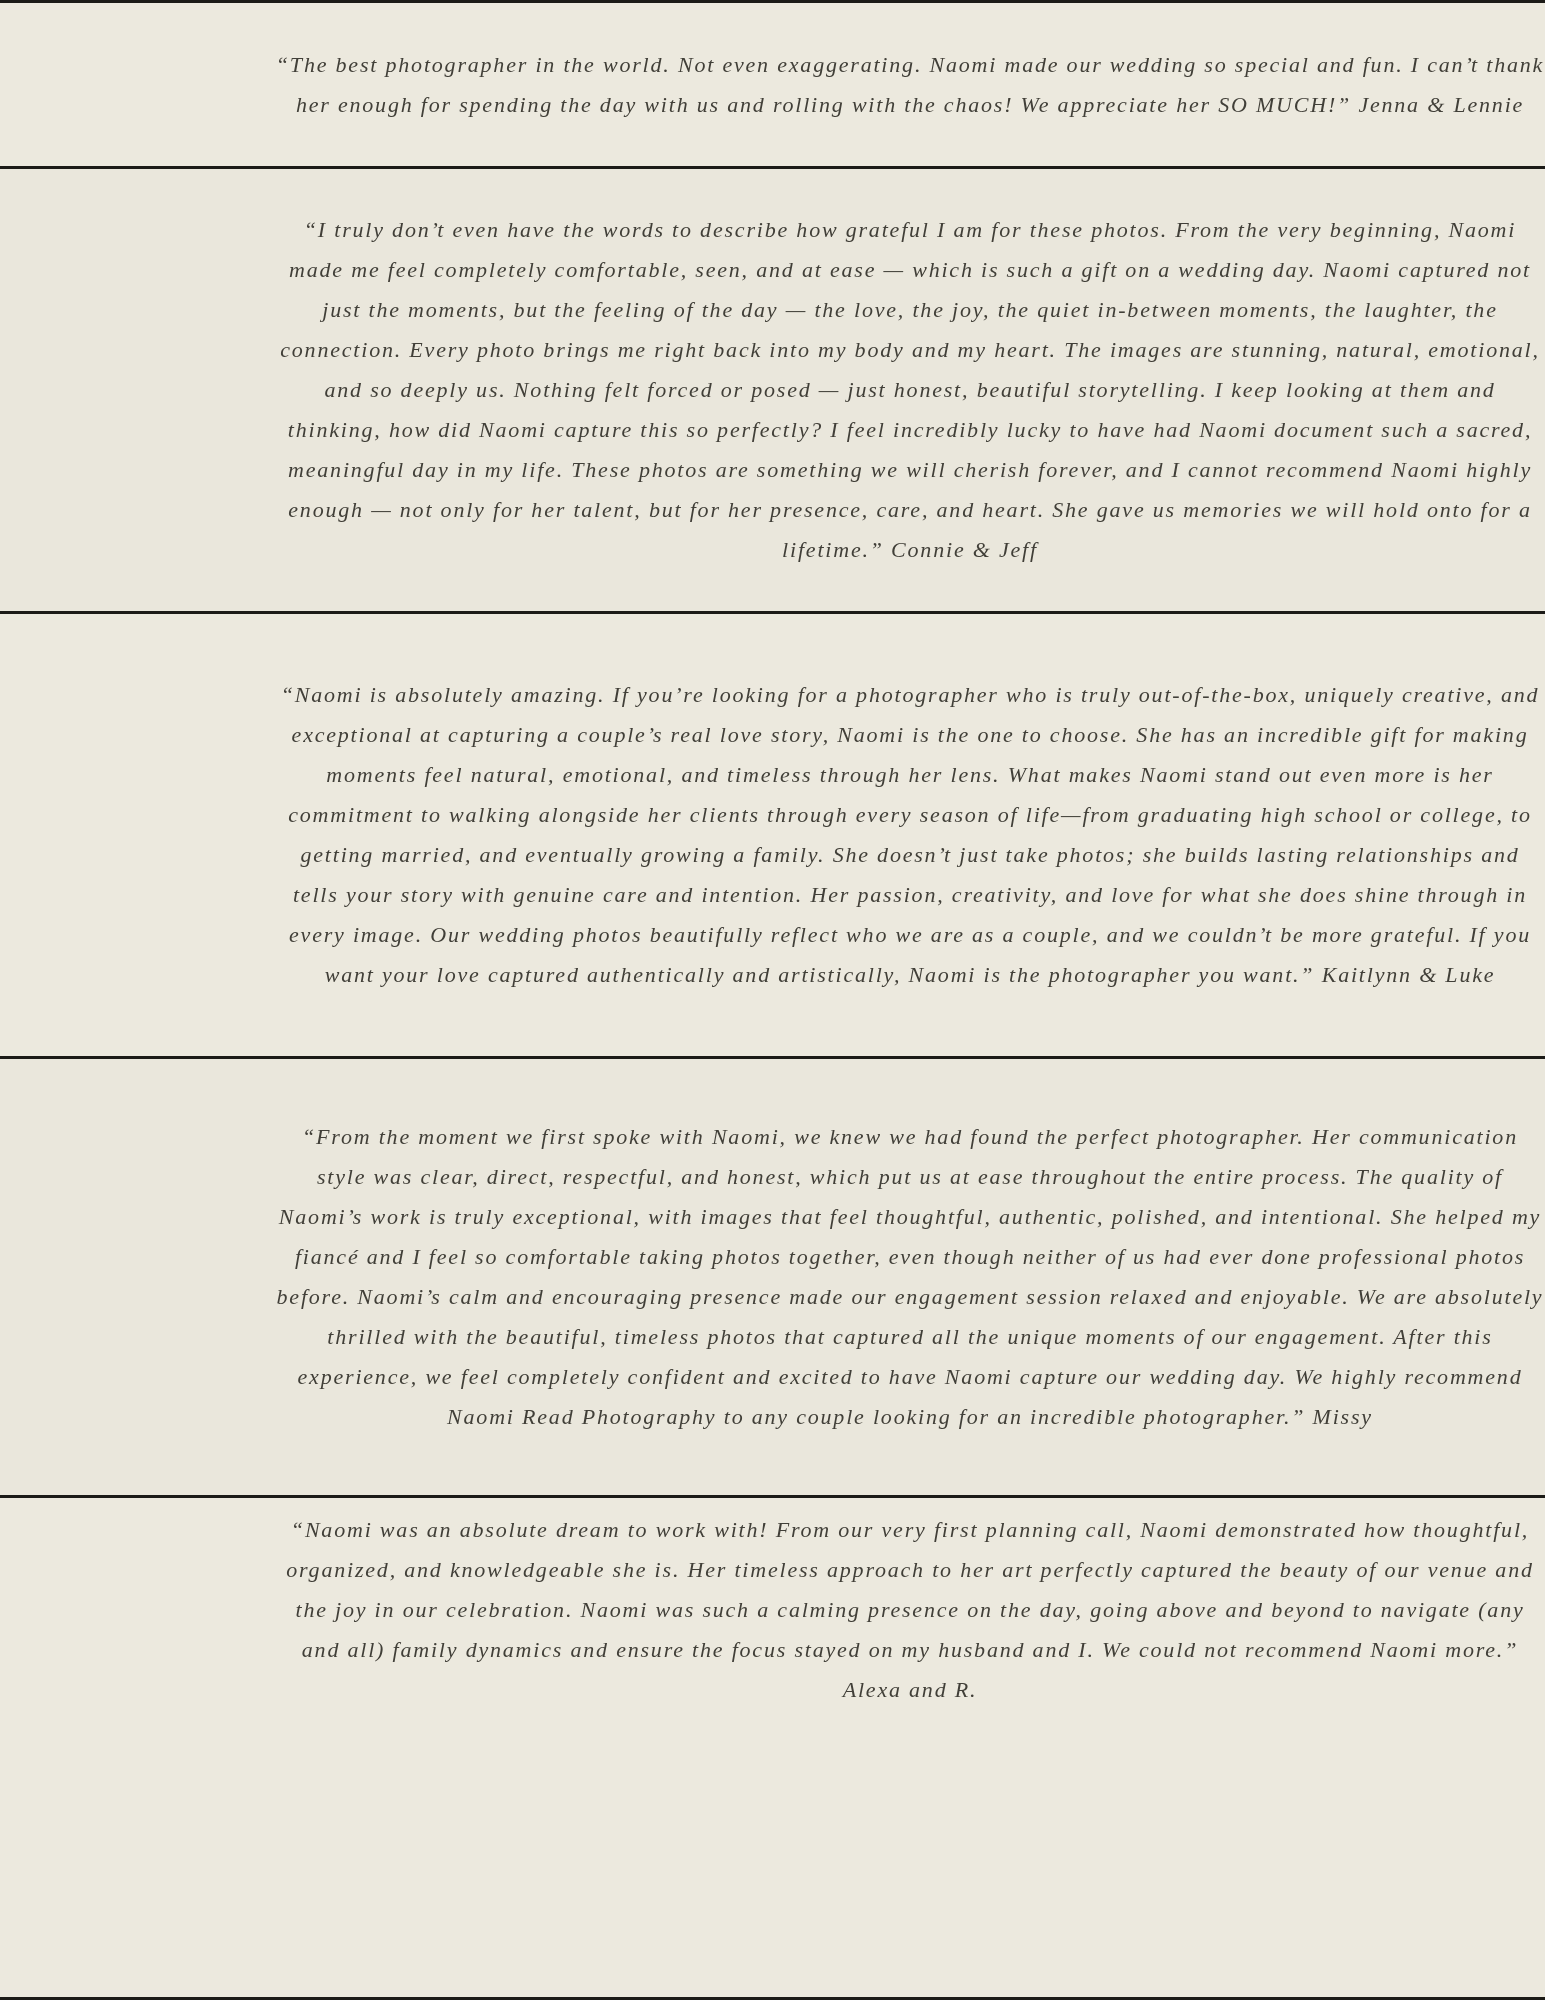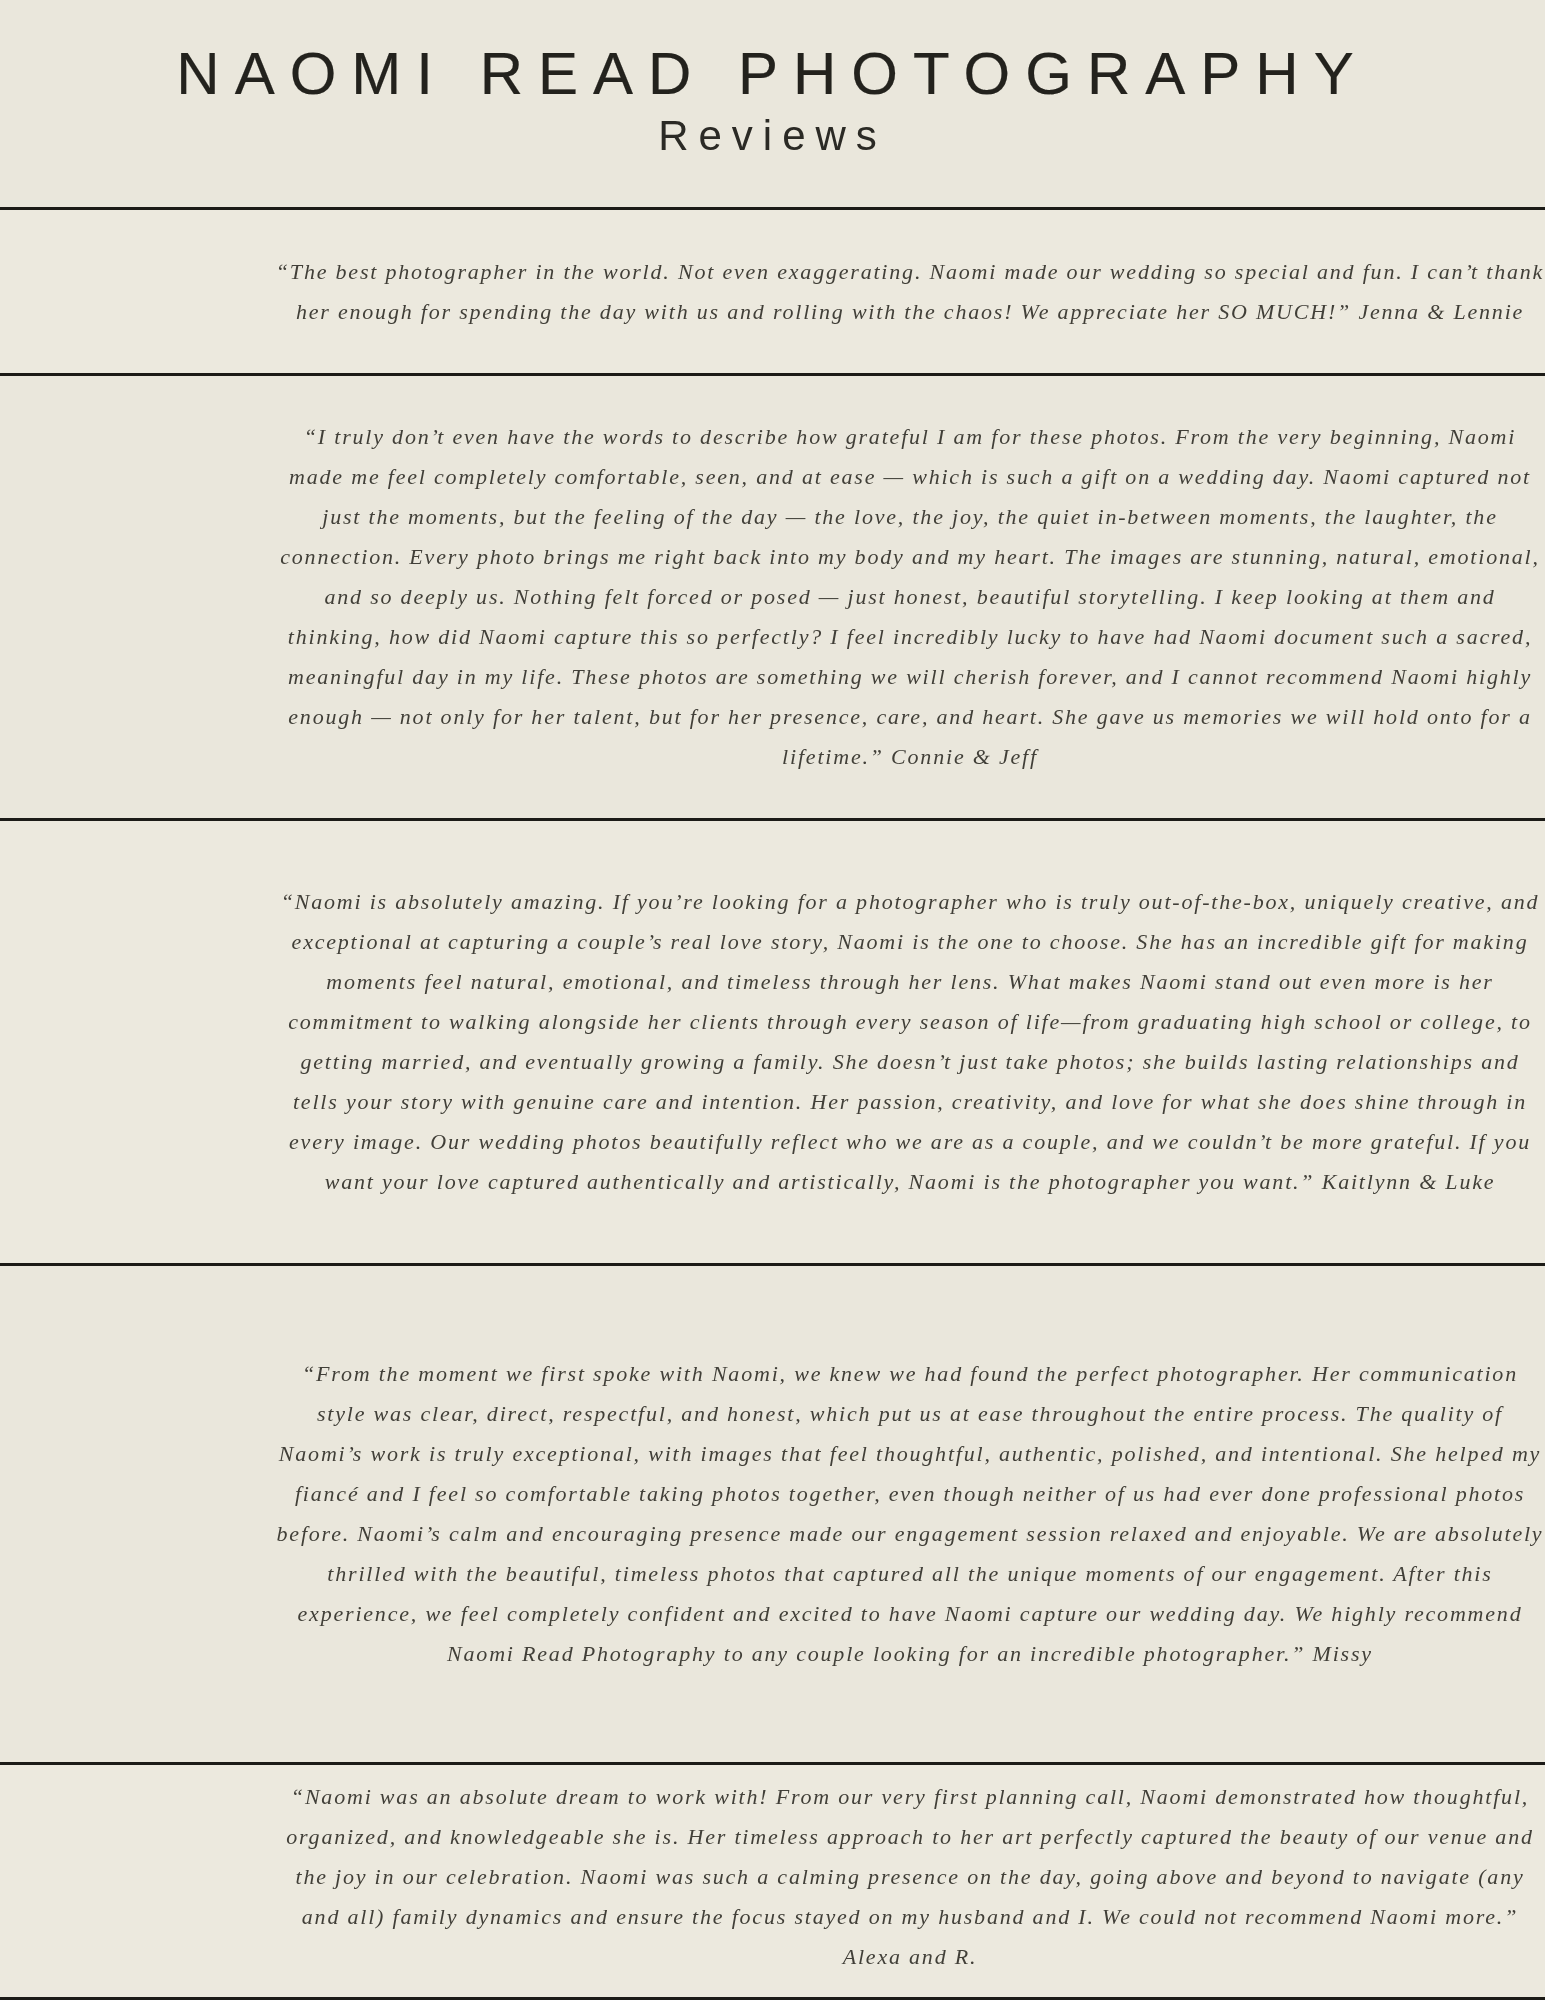--- a/index.html
+++ b/index.html
@@ -78,24 +78,20 @@
     flex: 1 1 auto;
     align-items: flex-start;
     padding-top: 12px;
   }
 </style>
 </head>
 <body>
 
 <div class="page">
 
-  <header class="header">
-    <h1 class="brand-title">NAOMI READ PHOTOGRAPHY</h1>
-    <h2 class="brand-subtitle">Reviews</h2>
-  </header>
 
   <div class="divider"></div>
 
   <section class="review alt-a" style="height:163px">
     <p class="review-text">“The best photographer in the world. Not even exaggerating. Naomi made our wedding so special and fun. I can’t thank her enough for spending the day with us and rolling with the chaos! We appreciate her SO MUCH!” Jenna &amp; Lennie</p>
   </section>
 
   <div class="divider"></div>
 
   <section class="review alt-b" style="height:442px">
@@ -103,21 +99,21 @@
   </section>
 
   <div class="divider"></div>
 
   <section class="review alt-a" style="height:442px">
     <p class="review-text">“Naomi is absolutely amazing. If you’re looking for a photographer who is truly out-of-the-box, uniquely creative, and exceptional at capturing a couple’s real love story, Naomi is the one to choose. She has an incredible gift for making moments feel natural, emotional, and timeless through her lens. What makes Naomi stand out even more is her commitment to walking alongside her clients through every season of life—from graduating high school or college, to getting married, and eventually growing a family. She doesn’t just take photos; she builds lasting relationships and tells your story with genuine care and intention. Her passion, creativity, and love for what she does shine through in every image. Our wedding photos beautifully reflect who we are as a couple, and we couldn’t be more grateful. If you want your love captured authentically and artistically, Naomi is the photographer you want.” Kaitlynn &amp; Luke</p>
   </section>
 
   <div class="divider"></div>
 
-  <section class="review alt-b" style="height:496px">
+  <section class="review alt-b" style="height:436px">
     <p class="review-text">“From the moment we first spoke with Naomi, we knew we had found the perfect photographer. Her communication style was clear, direct, respectful, and honest, which put us at ease throughout the entire process. The quality of Naomi’s work is truly exceptional, with images that feel thoughtful, authentic, polished, and intentional. She helped my fiancé and I feel so comfortable taking photos together, even though neither of us had ever done professional photos before. Naomi’s calm and encouraging presence made our engagement session relaxed and enjoyable. We are absolutely thrilled with the beautiful, timeless photos that captured all the unique moments of our engagement. After this experience, we feel completely confident and excited to have Naomi capture our wedding day. We highly recommend Naomi Read Photography to any couple looking for an incredible photographer.” Missy</p>
   </section>
 
   <div class="divider"></div>
 
   <section class="review alt-a review-last">
     <p class="review-text">“Naomi was an absolute dream to work with! From our very first planning call, Naomi demonstrated how thoughtful, organized, and knowledgeable she is. Her timeless approach to her art perfectly captured the beauty of our venue and the joy in our celebration. Naomi was such a calming presence on the day, going above and beyond to navigate (any and all) family dynamics and ensure the focus stayed on my husband and I. We could not recommend Naomi more.” Alexa and R.</p>
   </section>
 
   <div class="divider"></div>

